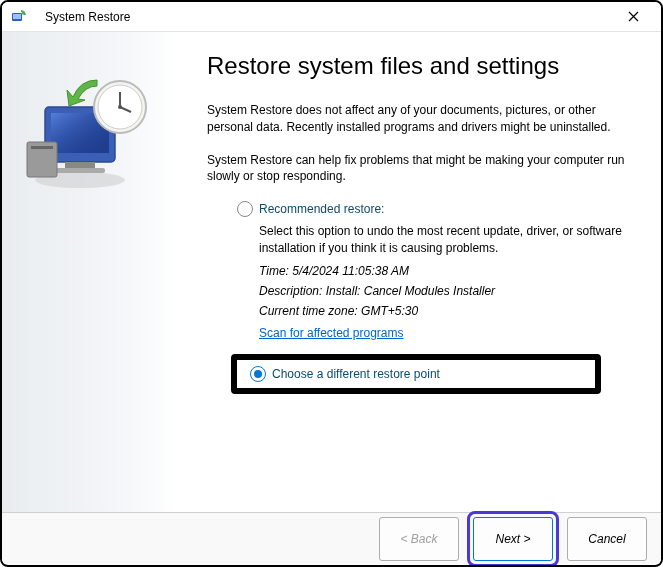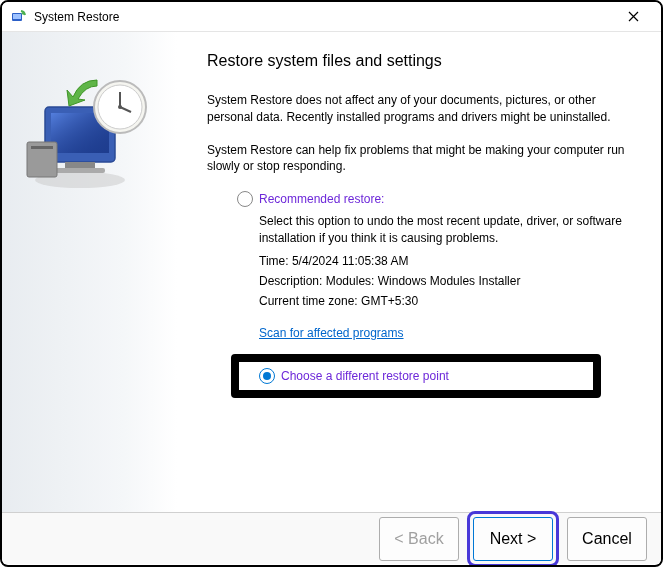--- a/index.html
+++ b/index.html
@@ -14,20 +14,21 @@
       overflow: hidden;
       position: relative;
     }
     .titlebar {
       height: 30px;
       background: #fff;
       display: flex;
       align-items: center;
       padding: 0 8px;
       border-bottom: 1px solid #e5e5e5;
+      gap: 11px;
     }
     .titlebar-icon {
       width: 16px; height: 16px;
       margin-right: 8px;
     }
     .titlebar-title {
       flex: 1;
       font-size: 12px;
       color: #000;
     }
@@ -53,21 +54,21 @@
     }
     .sidebar-image {
       margin-top: 20px;
     }
     .main {
       flex: 1;
       padding: 20px 30px 10px 30px;
       background: #fff;
     }
     .heading {
-      font-size: 16px;
+      font-size: 24px;
       font-weight: 400;
       color: #000;
       margin-bottom: 22px;
     }
     .para {
       font-size: 12px;
       color: #000;
       line-height: 1.4;
       margin-bottom: 16px;
     }
@@ -95,74 +96,76 @@
       border-color: #0078d4;
     }
     .radio.selected::after {
       content: '';
       width: 8px; height: 8px;
       background: #0078d4;
       border-radius: 50%;
     }
     .radio-label {
       font-size: 12px;
-      color: #6d28d9;
+      color: #0c4a6e;
     }
     .option-desc {
       font-size: 12px;
       color: #000;
       margin-left: 22px;
       margin-bottom: 7px;
       line-height: 1.4;
     }
     .detail-list {
       margin-left: 22px;
-      margin-bottom: 18px;
+      margin-bottom: 8px;
+      font-style: italic;
     }
     .detail-row {
       font-size: 12px;
       color: #000;
       margin-bottom: 6px;
     }
     .link {
       color: #0066cc;
       text-decoration: underline;
       cursor: pointer;
       font-size: 12px;
       display: inline-block;
       margin-left: 22px;
       margin-bottom: 14px;
     }
     .highlight-box {
-      border: 8px solid #000000;
+      border: 6px solid #000000;
       border-radius: 4px;
-      padding: 6px 20px;
+      padding: 6px 13px;
       display: inline-block;
       margin-left: -6px;
     }
     .highlight-box .radio-row { margin-bottom: 0; }
     .footer {
       height: 52px;
       border-top: 1px solid #d0d0d0;
       background: #f9f9f9;
       display: flex;
       justify-content: flex-end;
       align-items: center;
       padding: 0 14px;
       gap: 8px;
     }
     .btn {
       min-width: 80px;
       height: 44px;
       border: 1px solid #adadad;
       background: #fdfdfd;
-      font-size: 16px;
+      font-size: 12px;
       cursor: pointer;
       border-radius: 3px;
       padding: 0 14px;
+      font-style: italic;
     }
     .btn.disabled {
       color: #a0a0a0;
       cursor: default;
     }
     .btn-highlight {
       border: 3px solid #4838d8;
       border-radius: 8px;
       padding: 3px;
       display: inline-block;
@@ -230,21 +233,21 @@
         <span class="radio"></span>
         <span class="radio-label">Recommended restore:</span>
       </div>
       <p class="option-desc">Select this option to undo the most recent update, driver, or software installation if you think it is causing problems.</p>
 
       <div class="detail-list">
         <div class="detail-row">
           <span>Time: </span><span>5/4/2024 11:05:38 AM</span>
         </div>
         <div class="detail-row">
-          <span>Description: </span><span>Modules: Windows Modules Installer</span>
+          <span>Description: </span><span>Install: Cancel Modules Installer</span>
         </div>
         <div class="detail-row">
           <span>Current time zone: </span><span>GMT+5:30</span>
         </div>
       </div>
 
       <a class="link">Scan for affected programs</a>
 
       <div class="highlight-box" style="width:370px;">
         <div class="radio-row">

